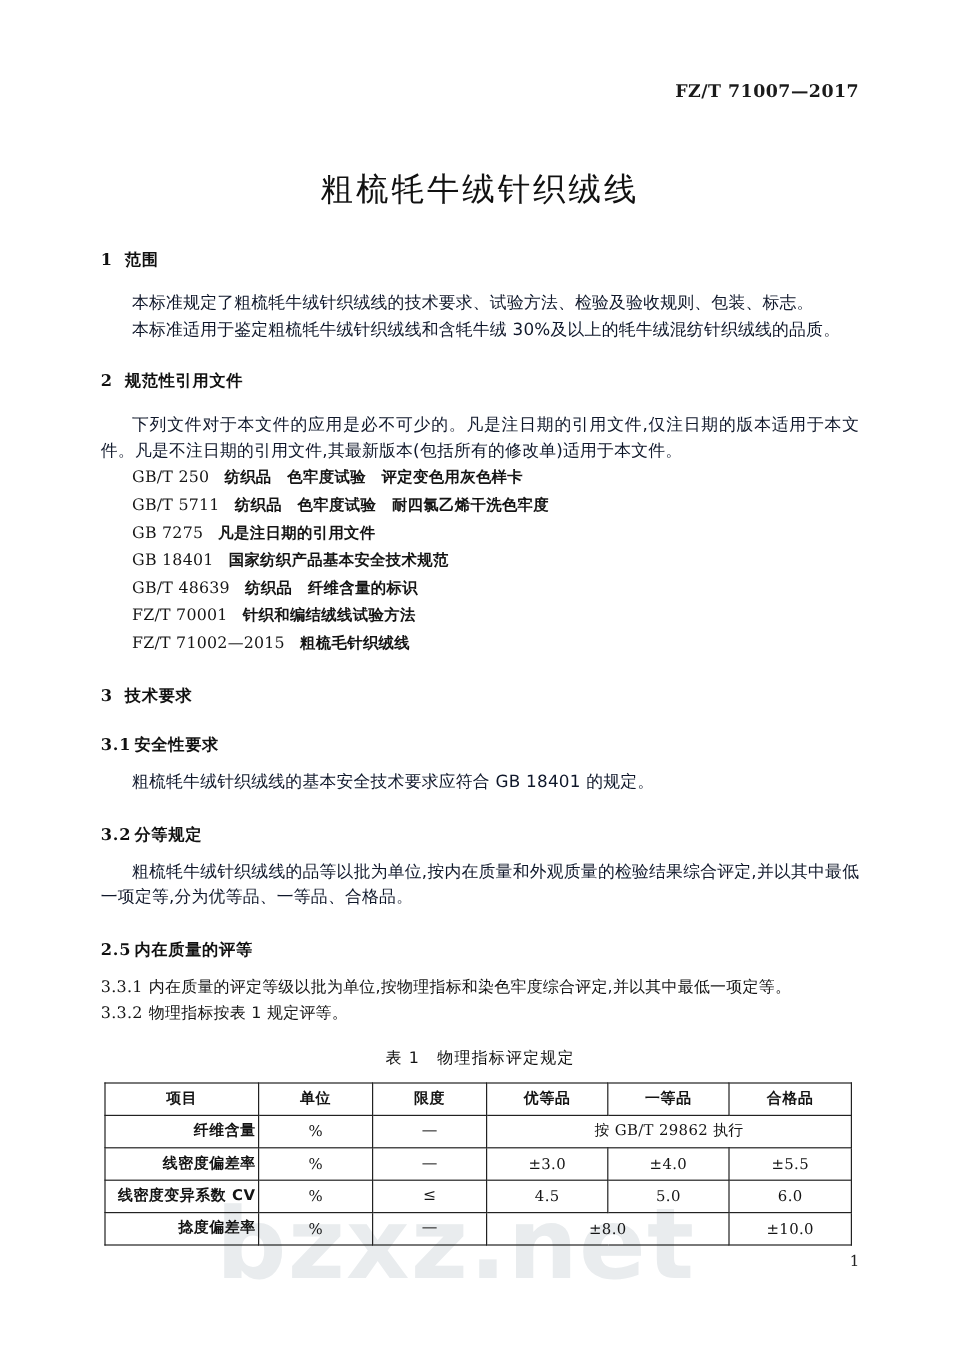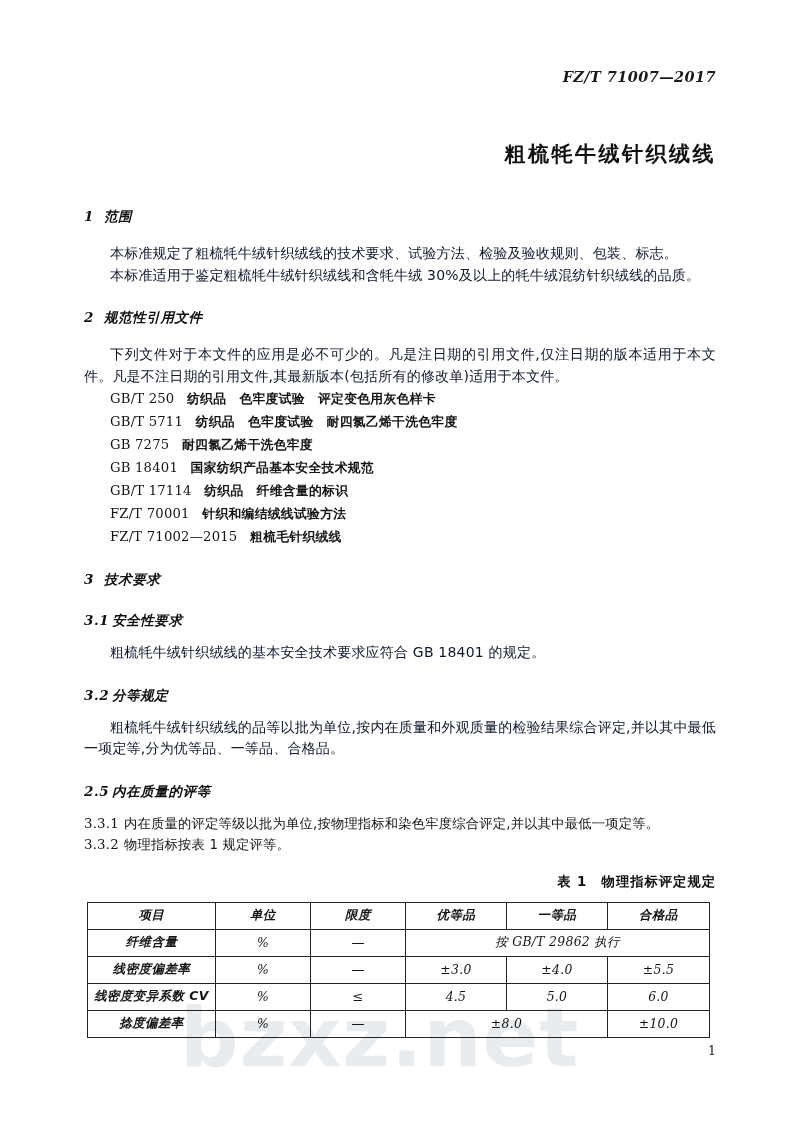--- a/index.html
+++ b/index.html
@@ -32,51 +32,49 @@
   .doc-header {
     position: absolute;
     top: 68px;
     right: 0;
     font-family: "DejaVu Serif", "Liberation Serif", serif;
     font-weight: bold;
     font-size: 14.5px;
     letter-spacing: 0.4px;
     color: #1a1a1a;
     white-space: nowrap;
-    font-style: italic;
   }
 
   
   .doc-title {
     position: absolute;
     top: 140px;
     left: 0;
     width: 632px;
-    text-align: right;
-    font-size: 21px;
-    font-weight: bold;
+    text-align: center;
+    font-size: 27px;
+    font-weight: normal;
     letter-spacing: 2.5px;
     color: #111;
   }
 
   
   .body-flow {
     position: absolute;
     top: 208px;
     left: 0;
     width: 632px;
   }
 
   h2.sec {
     font-size: 13.5px;
     font-weight: bold;
     margin: 0;
     letter-spacing: 0.6px;
     color: #111;
-    font-style: italic;
   }
   h2.sec .num {
     display: inline-block;
     min-width: 20px;
     font-family: "DejaVu Serif", "Liberation Serif", serif;
   }
   h2.sec.lv2 .num { min-width: 28px; }
 
   p.para {
     font-size: 14px;
@@ -123,50 +121,50 @@
     font-weight: bold;
     font-size: 12.8px;
     letter-spacing: 0.3px;
   }
   .sp-s  { height: 12px; }
   .sp-m  { height: 17px; }
   .sp-l  { height: 23px; }
 
   
   .table-caption {
-    text-align: right;
+    text-align: center;
     font-size: 13.3px;
-    font-weight: bold;
+    font-weight: normal;
     letter-spacing: 1px;
     color: #111;
     margin: 0;
   }
   table.spec {
     border-collapse: collapse;
     width: 622px;
     margin: 11px 0 0 3px;
     table-layout: fixed;
-    font-style: italic;
   }
   table.spec th, table.spec td {
     border: 1px solid #222;
     text-align: center;
     vertical-align: middle;
     height: 26px;
     font-size: 12.4px;
     color: #141414;
     padding: 0 2px;
   }
   table.spec th {
     font-weight: bold;
     letter-spacing: 0.6px;
   }
   table.spec td.item {
     font-weight: bold;
     letter-spacing: 0.5px;
+    text-align: right;
   }
   table.spec td.val {
     font-family: "DejaVu Serif", "Liberation Serif", serif;
     letter-spacing: 0.3px;
   }
   table.spec td.unit {
     font-family: "DejaVu Serif", "Liberation Serif", serif;
   }
   table.spec td.limit {
     font-family: "DejaVu Serif", "Liberation Serif", serif;
@@ -225,23 +223,23 @@
 
       <h2 class="sec">
         <span class="num">2</span><span>规范性引用文件</span>
       </h2>
       <div class="sp-m"></div>
       <p class="para indent">下列文件对于本文件的应用是必不可少的。凡是注日期的引用文件,仅注日期的版本适用于本文件。凡是不注日期的引用文件,其最新版本(包括所有的修改单)适用于本文件。</p>
 
       <ul class="reflist">
         <li><span class="code">GB/T 250</span>&nbsp;&nbsp;&nbsp;<span class="cn">纺织品　色牢度试验　评定变色用灰色样卡</span></li>
         <li><span class="code">GB/T 5711</span>&nbsp;&nbsp;&nbsp;<span class="cn">纺织品　色牢度试验　耐四氯乙烯干洗色牢度</span></li>
-        <li><span class="code">GB 7275</span>&nbsp;&nbsp;&nbsp;<span class="cn">耐四氯乙烯干洗色牢度</span></li>
+        <li><span class="code">GB 7275</span>&nbsp;&nbsp;&nbsp;<span class="cn">凡是注日期的引用文件</span></li>
         <li><span class="code">GB 18401</span>&nbsp;&nbsp;&nbsp;<span class="cn">国家纺织产品基本安全技术规范</span></li>
-        <li><span class="code">GB/T 17114</span>&nbsp;&nbsp;&nbsp;<span class="cn">纺织品　纤维含量的标识</span></li>
+        <li><span class="code">GB/T 48639</span>&nbsp;&nbsp;&nbsp;<span class="cn">纺织品　纤维含量的标识</span></li>
         <li><span class="code">FZ/T 70001</span>&nbsp;&nbsp;&nbsp;<span class="cn">针织和编结绒线试验方法</span></li>
         <li><span class="code">FZ/T 71002—2015</span>&nbsp;&nbsp;&nbsp;<span class="cn">粗梳毛针织绒线</span></li>
       </ul>
 
       <div class="sp-l"></div>
 
       <h2 class="sec">
         <span class="num">3</span><span>技术要求</span>
       </h2>
 

